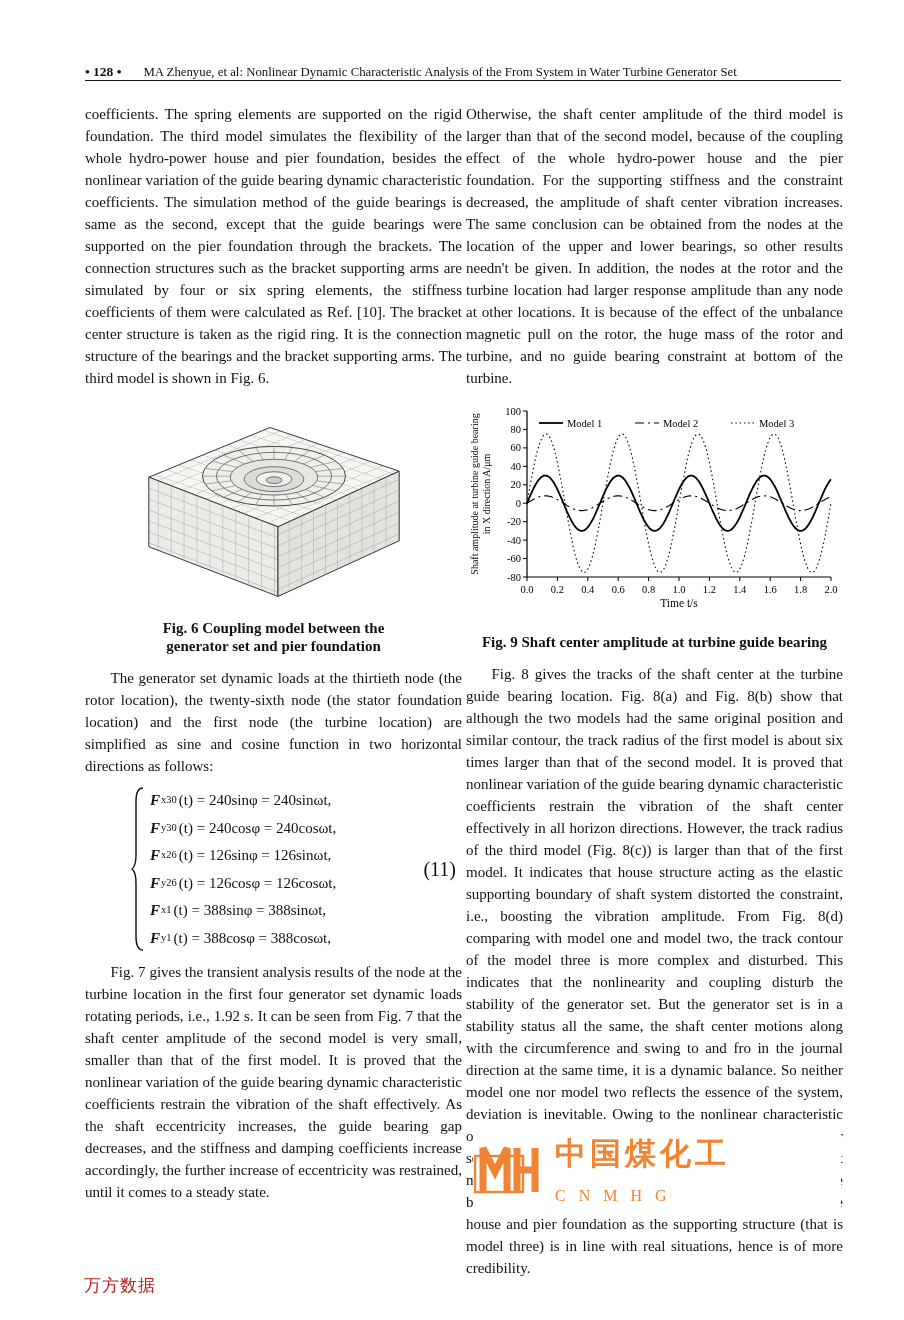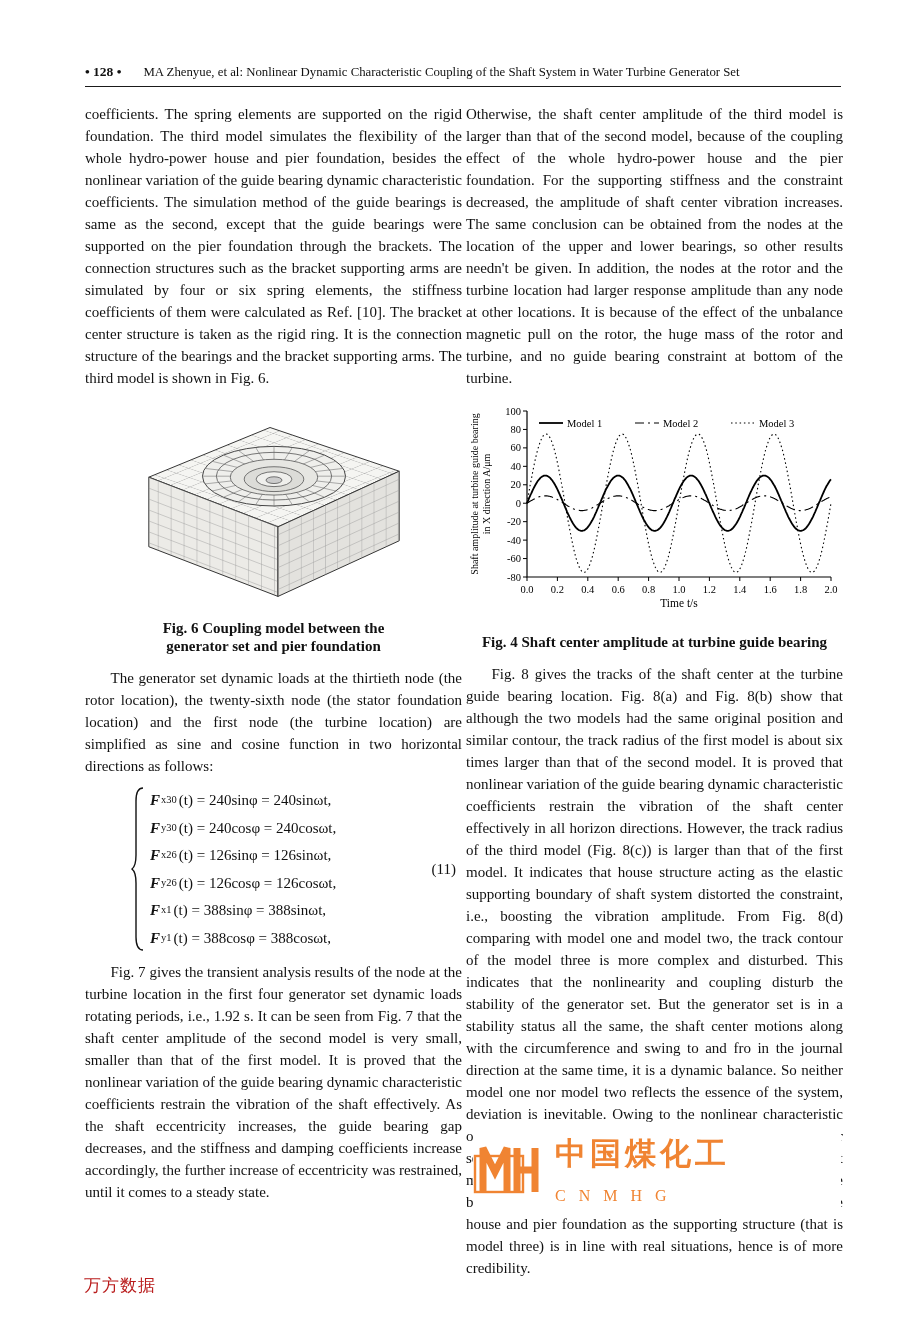--- a/index.html
+++ b/index.html
@@ -1,51 +1,51 @@
 <!DOCTYPE html>
 <html><head>
 <meta charset="utf-8">
 <style>
   html,body{margin:0;padding:0;background:#ffffff;}
   .page{position:relative;width:904px;height:1320px;background:#ffffff;
         font-family:"Liberation Serif",serif;color:#111;overflow:hidden;}
   .header{position:absolute;top:64px;left:85px;width:756px;display:flex;align-items:baseline;
-          gap:22px;border-bottom:1.6px solid #1a1a1a;padding-bottom:6px;}
+          gap:22px;border-bottom:1.6px solid #1a1a1a;}
   .pageno{font-size:13.5px;font-weight:700;white-space:nowrap;}
   .htitle{font-size:12.8px;}
   .columns{position:absolute;top:103px;left:85px;width:758px;display:grid;
            grid-template-columns:1fr 1fr;column-gap:4px;}
   .col{font-size:15px;line-height:22px;text-align:justify;}
   p{margin:0;}
   .indent{text-indent:1.7em;}
   .figure{text-align:center;margin:10px 0 2px;}
   .caption{text-align:center;font-size:15px;font-weight:700;line-height:18px;margin:2px 0 12px;}
   .equation{position:relative;display:flex;align-items:center;margin:8px 0;padding-left:46px;}
   .eqrows{margin-left:5px;}
   .eq-row{height:27.5px;display:flex;align-items:center;font-size:15px;}
   .eqF{font-style:italic;font-weight:700;}
   .eq-row sub{font-size:10.5px;margin-left:1px;}
   .eqrest{margin-left:2px;}
-  .eqnum{position:absolute;right:6px;top:50%;transform:translateY(-50%);font-size:15px;}
+  .eqnum{position:absolute;right:6px;top:50%;transform:translateY(-50%);font-size:20px;}
   .watermark{position:absolute;left:473px;top:1127px;width:368px;height:88px;background:#ffffff;
              display:flex;align-items:center;gap:12px;}
   .wtext{display:flex;flex-direction:column;}
   .wcn{font-size:31px;letter-spacing:4px;font-weight:700;line-height:36px;}
   .wen{font-size:16px;letter-spacing:13px;line-height:20px;margin-top:14px;}
   .footer{position:absolute;left:84px;top:1274px;font-size:17px;color:#b91c1c;letter-spacing:1px;}
   svg text{font-family:"Liberation Serif",serif;fill:#000;}
 </style>
 </head>
 <body>
 
 <div class="page">
 
   <div class="header">
     <span class="pageno">• 128 •</span>
-    <span class="htitle">MA Zhenyue, et al: Nonlinear Dynamic Characteristic Coupling of the Shaft System in Water Turbine Generator Set</span>
+    <span class="htitle">MA Zhenyue, et al: Nonlinear Dynamic Characteristic Analysis of the From System in Water Turbine Generator Set</span>
   </div>
 
   <div class="columns">
 
     <div class="col">
       <p>coefficients. The spring elements are supported on the rigid foundation. The third model simulates the flexibility of the whole hydro-power house and pier foundation, besides the nonlinear variation of the guide bearing dynamic characteristic coefficients. The simulation method of the guide bearings is same as the second, except that the guide bearings were supported on the pier foundation through the brackets. The connection structures such as the bracket supporting arms are simulated by four or six spring elements, the stiffness coefficients of them were calculated as Ref. [10]. The bracket center structure is taken as the rigid ring. It is the connection structure of the bearings and the bracket supporting arms. The third model is shown in Fig. 6.</p>
 
       <div class="figure">
         <svg width="310" height="212" viewBox="0 0 312 212">
           <defs>
@@ -203,21 +203,21 @@
             <polyline points="58.0,104.2 58.6,103.8 59.2,103.5 59.8,103.1 60.4,102.7 61.0,102.3 61.6,101.9 62.3,101.6 62.9,101.2 63.5,100.9 64.1,100.5 64.7,100.2 65.3,99.9 65.9,99.6 66.5,99.3 67.1,99.0 67.7,98.7 68.3,98.5 68.9,98.3 69.6,98.0 70.2,97.8 70.8,97.6 71.4,97.5 72.0,97.3 72.6,97.2 73.2,97.1 73.8,97.0 74.4,96.9 75.0,96.9 75.6,96.9 76.2,96.8 76.8,96.9 77.5,96.9 78.1,96.9 78.7,97.0 79.3,97.1 79.9,97.2 80.5,97.3 81.1,97.5 81.7,97.6 82.3,97.8 82.9,98.0 83.5,98.3 84.1,98.5 84.8,98.7 85.4,99.0 86.0,99.3 86.6,99.6 87.2,99.9 87.8,100.2 88.4,100.5 89.0,100.9 89.6,101.2 90.2,101.6 90.8,101.9 91.4,102.3 92.0,102.7 92.7,103.1 93.3,103.5 93.9,103.8 94.5,104.2 95.1,104.6 95.7,105.0 96.3,105.4 96.9,105.8 97.5,106.1 98.1,106.5 98.7,106.9 99.3,107.2 100.0,107.6 100.6,107.9 101.2,108.2 101.8,108.6 102.4,108.9 103.0,109.2 103.6,109.4 104.2,109.7 104.8,110.0 105.4,110.2 106.0,110.4 106.6,110.6 107.2,110.8 107.9,111.0 108.5,111.1 109.1,111.2 109.7,111.3 110.3,111.4 110.9,111.5 111.5,111.6 112.1,111.6 112.7,111.6 113.3,111.6 113.9,111.6 114.5,111.5 115.2,111.4 115.8,111.3 116.4,111.2 117.0,111.1 117.6,111.0 118.2,110.8 118.8,110.6 119.4,110.4 120.0,110.2 120.6,110.0 121.2,109.7 121.8,109.4 122.4,109.2 123.1,108.9 123.7,108.6 124.3,108.2 124.9,107.9 125.5,107.6 126.1,107.2 126.7,106.9 127.3,106.5 127.9,106.1 128.5,105.8 129.1,105.4 129.7,105.0 130.4,104.6 131.0,104.2 131.6,103.8 132.2,103.5 132.8,103.1 133.4,102.7 134.0,102.3 134.6,101.9 135.2,101.6 135.8,101.2 136.4,100.9 137.0,100.5 137.6,100.2 138.3,99.9 138.9,99.6 139.5,99.3 140.1,99.0 140.7,98.7 141.3,98.5 141.9,98.3 142.5,98.0 143.1,97.8 143.7,97.6 144.3,97.5 144.9,97.3 145.6,97.2 146.2,97.1 146.8,97.0 147.4,96.9 148.0,96.9 148.6,96.9 149.2,96.8 149.8,96.9 150.4,96.9 151.0,96.9 151.6,97.0 152.2,97.1 152.8,97.2 153.5,97.3 154.1,97.5 154.7,97.6 155.3,97.8 155.9,98.0 156.5,98.3 157.1,98.5 157.7,98.7 158.3,99.0 158.9,99.3 159.5,99.6 160.1,99.9 160.8,100.2 161.4,100.5 162.0,100.9 162.6,101.2 163.2,101.6 163.8,101.9 164.4,102.3 165.0,102.7 165.6,103.1 166.2,103.5 166.8,103.8 167.4,104.2 168.0,104.6 168.7,105.0 169.3,105.4 169.9,105.8 170.5,106.1 171.1,106.5 171.7,106.9 172.3,107.2 172.9,107.6 173.5,107.9 174.1,108.2 174.7,108.6 175.3,108.9 176.0,109.2 176.6,109.4 177.2,109.7 177.8,110.0 178.4,110.2 179.0,110.4 179.6,110.6 180.2,110.8 180.8,111.0 181.4,111.1 182.0,111.2 182.6,111.3 183.2,111.4 183.9,111.5 184.5,111.6 185.1,111.6 185.7,111.6 186.3,111.6 186.9,111.6 187.5,111.5 188.1,111.4 188.7,111.3 189.3,111.2 189.9,111.1 190.5,111.0 191.2,110.8 191.8,110.6 192.4,110.4 193.0,110.2 193.6,110.0 194.2,109.7 194.8,109.4 195.4,109.2 196.0,108.9 196.6,108.6 197.2,108.2 197.8,107.9 198.4,107.6 199.1,107.2 199.7,106.9 200.3,106.5 200.9,106.1 201.5,105.8 202.1,105.4 202.7,105.0 203.3,104.6 203.9,104.2 204.5,103.8 205.1,103.5 205.7,103.1 206.4,102.7 207.0,102.3 207.6,101.9 208.2,101.6 208.8,101.2 209.4,100.9 210.0,100.5 210.6,100.2 211.2,99.9 211.8,99.6 212.4,99.3 213.0,99.0 213.6,98.7 214.3,98.5 214.9,98.3 215.5,98.0 216.1,97.8 216.7,97.6 217.3,97.5 217.9,97.3 218.5,97.2 219.1,97.1 219.7,97.0 220.3,96.9 220.9,96.9 221.6,96.9 222.2,96.8 222.8,96.9 223.4,96.9 224.0,96.9 224.6,97.0 225.2,97.1 225.8,97.2 226.4,97.3 227.0,97.5 227.6,97.6 228.2,97.8 228.8,98.0 229.5,98.3 230.1,98.5 230.7,98.7 231.3,99.0 231.9,99.3 232.5,99.6 233.1,99.9 233.7,100.2 234.3,100.5 234.9,100.9 235.5,101.2 236.1,101.6 236.8,101.9 237.4,102.3 238.0,102.7 238.6,103.1 239.2,103.5 239.8,103.8 240.4,104.2 241.0,104.6 241.6,105.0 242.2,105.4 242.8,105.8 243.4,106.1 244.0,106.5 244.7,106.9 245.3,107.2 245.9,107.6 246.5,107.9 247.1,108.2 247.7,108.6 248.3,108.9 248.9,109.2 249.5,109.4 250.1,109.7 250.7,110.0 251.3,110.2 252.0,110.4 252.6,110.6 253.2,110.8 253.8,111.0 254.4,111.1 255.0,111.2 255.6,111.3 256.2,111.4 256.8,111.5 257.4,111.6 258.0,111.6 258.6,111.6 259.2,111.6 259.9,111.6 260.5,111.5 261.1,111.4 261.7,111.3 262.3,111.2 262.9,111.1 263.5,111.0 264.1,110.8 264.7,110.6 265.3,110.4 265.9,110.2 266.5,110.0 267.2,109.7 267.8,109.4 268.4,109.2 269.0,108.9 269.6,108.6 270.2,108.2 270.8,107.9 271.4,107.6 272.0,107.2 272.6,106.9 273.2,106.5 273.8,106.1 274.4,105.8 275.1,105.4 275.7,105.0 276.3,104.6 276.9,104.2 277.5,103.8 278.1,103.5 278.7,103.1 279.3,102.7 279.9,102.3 280.5,101.9 281.1,101.6 281.7,101.2 282.4,100.9 283.0,100.5 283.6,100.2 284.2,99.9 284.8,99.6 285.4,99.3 286.0,99.0 286.6,98.7 287.2,98.5 287.8,98.3 288.4,98.0 289.0,97.8 289.6,97.6 290.3,97.5 290.9,97.3 291.5,97.2 292.1,97.1 292.7,97.0 293.3,96.9 293.9,96.9 294.5,96.9 295.1,96.8 295.7,96.9 296.3,96.9 296.9,96.9 297.6,97.0 298.2,97.1 298.8,97.2 299.4,97.3 300.0,97.5 300.6,97.6 301.2,97.8 301.8,98.0 302.4,98.3 303.0,98.5 303.6,98.7 304.2,99.0 304.8,99.3 305.5,99.6 306.1,99.9 306.7,100.2 307.3,100.5 307.9,100.9 308.5,101.2 309.1,101.6 309.7,101.9 310.3,102.3 310.9,102.7 311.5,103.1 312.1,103.5 312.8,103.8 313.4,104.2 314.0,104.6 314.6,105.0 315.2,105.4 315.8,105.8 316.4,106.1 317.0,106.5 317.6,106.9 318.2,107.2 318.8,107.6 319.4,107.9 320.0,108.2 320.7,108.6 321.3,108.9 321.9,109.2 322.5,109.4 323.1,109.7 323.7,110.0 324.3,110.2 324.9,110.4 325.5,110.6 326.1,110.8 326.7,111.0 327.3,111.1 328.0,111.2 328.6,111.3 329.2,111.4 329.8,111.5 330.4,111.6 331.0,111.6 331.6,111.6 332.2,111.6 332.8,111.6 333.4,111.5 334.0,111.4 334.6,111.3 335.2,111.2 335.9,111.1 336.5,111.0 337.1,110.8 337.7,110.6 338.3,110.4 338.9,110.2 339.5,110.0 340.1,109.7 340.7,109.4 341.3,109.2 341.9,108.9 342.5,108.6 343.2,108.2 343.8,107.9 344.4,107.6 345.0,107.2 345.6,106.9 346.2,106.5 346.8,106.1 347.4,105.8 348.0,105.4 348.6,105.0 349.2,104.6 349.8,104.2 350.4,103.8 351.1,103.5 351.7,103.1 352.3,102.7 352.9,102.3 353.5,101.9 354.1,101.6 354.7,101.2 355.3,100.9 355.9,100.5 356.5,100.2 357.1,99.9 357.7,99.6 358.4,99.3 359.0,99.0 359.6,98.7 360.2,98.5 360.8,98.3 361.4,98.0 362.0,97.8 " fill="none" stroke="#000000" stroke-width="1.1" stroke-dasharray="9 4 2 4"></polyline>
             <polyline points="58.0,104.2 58.6,100.7 59.2,97.3 59.8,93.8 60.4,90.4 61.0,87.0 61.6,83.7 62.3,80.4 62.9,77.2 63.5,74.0 64.1,70.9 64.7,67.9 65.3,65.0 65.9,62.2 66.5,59.5 67.1,56.9 67.7,54.4 68.3,52.1 68.9,49.8 69.6,47.8 70.2,45.8 70.8,44.0 71.4,42.4 72.0,40.9 72.6,39.6 73.2,38.4 73.8,37.4 74.4,36.6 75.0,36.0 75.6,35.5 76.2,35.2 76.8,35.1 77.5,35.1 78.1,35.3 78.7,35.7 79.3,36.3 79.9,37.0 80.5,37.9 81.1,39.0 81.7,40.2 82.3,41.6 82.9,43.2 83.5,44.9 84.1,46.8 84.8,48.8 85.4,50.9 86.0,53.2 86.6,55.6 87.2,58.2 87.8,60.8 88.4,63.6 89.0,66.4 89.6,69.4 90.2,72.4 90.8,75.6 91.4,78.8 92.0,82.0 92.7,85.3 93.3,88.7 93.9,92.1 94.5,95.6 95.1,99.0 95.7,102.5 96.3,106.0 96.9,109.4 97.5,112.9 98.1,116.3 98.7,119.7 99.3,123.1 100.0,126.4 100.6,129.7 101.2,132.9 101.8,136.0 102.4,139.1 103.0,142.0 103.6,144.9 104.2,147.6 104.8,150.3 105.4,152.8 106.0,155.2 106.6,157.5 107.2,159.7 107.9,161.7 108.5,163.5 109.1,165.2 109.7,166.8 110.3,168.2 110.9,169.4 111.5,170.5 112.1,171.4 112.7,172.2 113.3,172.7 113.9,173.1 114.5,173.3 115.2,173.4 115.8,173.3 116.4,172.9 117.0,172.5 117.6,171.8 118.2,171.0 118.8,170.0 119.4,168.8 120.0,167.5 120.6,166.0 121.2,164.4 121.8,162.6 122.4,160.7 123.1,158.6 123.7,156.4 124.3,154.0 124.9,151.6 125.5,149.0 126.1,146.3 126.7,143.5 127.3,140.5 127.9,137.5 128.5,134.5 129.1,131.3 129.7,128.1 130.4,124.8 131.0,121.4 131.6,118.0 132.2,114.6 132.8,111.2 133.4,107.7 134.0,104.2 134.6,100.7 135.2,97.3 135.8,93.8 136.4,90.4 137.0,87.0 137.6,83.7 138.3,80.4 138.9,77.2 139.5,74.0 140.1,70.9 140.7,67.9 141.3,65.0 141.9,62.2 142.5,59.5 143.1,56.9 143.7,54.4 144.3,52.1 144.9,49.8 145.6,47.8 146.2,45.8 146.8,44.0 147.4,42.4 148.0,40.9 148.6,39.6 149.2,38.4 149.8,37.4 150.4,36.6 151.0,36.0 151.6,35.5 152.2,35.2 152.8,35.1 153.5,35.1 154.1,35.3 154.7,35.7 155.3,36.3 155.9,37.0 156.5,37.9 157.1,39.0 157.7,40.2 158.3,41.6 158.9,43.2 159.5,44.9 160.1,46.8 160.8,48.8 161.4,50.9 162.0,53.2 162.6,55.6 163.2,58.2 163.8,60.8 164.4,63.6 165.0,66.4 165.6,69.4 166.2,72.4 166.8,75.6 167.4,78.8 168.0,82.0 168.7,85.3 169.3,88.7 169.9,92.1 170.5,95.6 171.1,99.0 171.7,102.5 172.3,106.0 172.9,109.4 173.5,112.9 174.1,116.3 174.7,119.7 175.3,123.1 176.0,126.4 176.6,129.7 177.2,132.9 177.8,136.0 178.4,139.1 179.0,142.0 179.6,144.9 180.2,147.6 180.8,150.3 181.4,152.8 182.0,155.2 182.6,157.5 183.2,159.7 183.9,161.7 184.5,163.5 185.1,165.2 185.7,166.8 186.3,168.2 186.9,169.4 187.5,170.5 188.1,171.4 188.7,172.2 189.3,172.7 189.9,173.1 190.5,173.3 191.2,173.4 191.8,173.3 192.4,172.9 193.0,172.5 193.6,171.8 194.2,171.0 194.8,170.0 195.4,168.8 196.0,167.5 196.6,166.0 197.2,164.4 197.8,162.6 198.4,160.7 199.1,158.6 199.7,156.4 200.3,154.0 200.9,151.6 201.5,149.0 202.1,146.3 202.7,143.5 203.3,140.5 203.9,137.5 204.5,134.5 205.1,131.3 205.7,128.1 206.4,124.8 207.0,121.4 207.6,118.0 208.2,114.6 208.8,111.2 209.4,107.7 210.0,104.2 210.6,100.7 211.2,97.3 211.8,93.8 212.4,90.4 213.0,87.0 213.6,83.7 214.3,80.4 214.9,77.2 215.5,74.0 216.1,70.9 216.7,67.9 217.3,65.0 217.9,62.2 218.5,59.5 219.1,56.9 219.7,54.4 220.3,52.1 220.9,49.8 221.6,47.8 222.2,45.8 222.8,44.0 223.4,42.4 224.0,40.9 224.6,39.6 225.2,38.4 225.8,37.4 226.4,36.6 227.0,36.0 227.6,35.5 228.2,35.2 228.8,35.1 229.5,35.1 230.1,35.3 230.7,35.7 231.3,36.3 231.9,37.0 232.5,37.9 233.1,39.0 233.7,40.2 234.3,41.6 234.9,43.2 235.5,44.9 236.1,46.8 236.8,48.8 237.4,50.9 238.0,53.2 238.6,55.6 239.2,58.2 239.8,60.8 240.4,63.6 241.0,66.4 241.6,69.4 242.2,72.4 242.8,75.6 243.4,78.8 244.0,82.0 244.7,85.3 245.3,88.7 245.9,92.1 246.5,95.6 247.1,99.0 247.7,102.5 248.3,106.0 248.9,109.4 249.5,112.9 250.1,116.3 250.7,119.7 251.3,123.1 252.0,126.4 252.6,129.7 253.2,132.9 253.8,136.0 254.4,139.1 255.0,142.0 255.6,144.9 256.2,147.6 256.8,150.3 257.4,152.8 258.0,155.2 258.6,157.5 259.2,159.7 259.9,161.7 260.5,163.5 261.1,165.2 261.7,166.8 262.3,168.2 262.9,169.4 263.5,170.5 264.1,171.4 264.7,172.2 265.3,172.7 265.9,173.1 266.5,173.3 267.2,173.4 267.8,173.3 268.4,172.9 269.0,172.5 269.6,171.8 270.2,171.0 270.8,170.0 271.4,168.8 272.0,167.5 272.6,166.0 273.2,164.4 273.8,162.6 274.4,160.7 275.1,158.6 275.7,156.4 276.3,154.0 276.9,151.6 277.5,149.0 278.1,146.3 278.7,143.5 279.3,140.5 279.9,137.5 280.5,134.5 281.1,131.3 281.7,128.1 282.4,124.8 283.0,121.4 283.6,118.0 284.2,114.6 284.8,111.2 285.4,107.7 286.0,104.2 286.6,100.7 287.2,97.3 287.8,93.8 288.4,90.4 289.0,87.0 289.6,83.7 290.3,80.4 290.9,77.2 291.5,74.0 292.1,70.9 292.7,67.9 293.3,65.0 293.9,62.2 294.5,59.5 295.1,56.9 295.7,54.4 296.3,52.1 296.9,49.8 297.6,47.8 298.2,45.8 298.8,44.0 299.4,42.4 300.0,40.9 300.6,39.6 301.2,38.4 301.8,37.4 302.4,36.6 303.0,36.0 303.6,35.5 304.2,35.2 304.8,35.1 305.5,35.1 306.1,35.3 306.7,35.7 307.3,36.3 307.9,37.0 308.5,37.9 309.1,39.0 309.7,40.2 310.3,41.6 310.9,43.2 311.5,44.9 312.1,46.8 312.8,48.8 313.4,50.9 314.0,53.2 314.6,55.6 315.2,58.2 315.8,60.8 316.4,63.6 317.0,66.4 317.6,69.4 318.2,72.4 318.8,75.6 319.4,78.8 320.0,82.0 320.7,85.3 321.3,88.7 321.9,92.1 322.5,95.6 323.1,99.0 323.7,102.5 324.3,106.0 324.9,109.4 325.5,112.9 326.1,116.3 326.7,119.7 327.3,123.1 328.0,126.4 328.6,129.7 329.2,132.9 329.8,136.0 330.4,139.1 331.0,142.0 331.6,144.9 332.2,147.6 332.8,150.3 333.4,152.8 334.0,155.2 334.6,157.5 335.2,159.7 335.9,161.7 336.5,163.5 337.1,165.2 337.7,166.8 338.3,168.2 338.9,169.4 339.5,170.5 340.1,171.4 340.7,172.2 341.3,172.7 341.9,173.1 342.5,173.3 343.2,173.4 343.8,173.3 344.4,172.9 345.0,172.5 345.6,171.8 346.2,171.0 346.8,170.0 347.4,168.8 348.0,167.5 348.6,166.0 349.2,164.4 349.8,162.6 350.4,160.7 351.1,158.6 351.7,156.4 352.3,154.0 352.9,151.6 353.5,149.0 354.1,146.3 354.7,143.5 355.3,140.5 355.9,137.5 356.5,134.5 357.1,131.3 357.7,128.1 358.4,124.8 359.0,121.4 359.6,118.0 360.2,114.6 360.8,111.2 361.4,107.7 362.0,104.2 " fill="none" stroke="#000000" stroke-width="1.1" stroke-dasharray="1.5 2.8"></polyline>
             <line x1="70" x2="94" y1="24" y2="24" stroke="#000" stroke-width="1.8"></line>
             <text x="98" y="27.5" font-size="10.5">Model 1</text>
             <line x1="166" x2="190" y1="24" y2="24" stroke="#000" stroke-width="1.1" stroke-dasharray="9 4 2 4"></line>
             <text x="194" y="27.5" font-size="10.5">Model 2</text>
             <line x1="262" x2="286" y1="24" y2="24" stroke="#000" stroke-width="1.1" stroke-dasharray="1.5 2.8"></line>
             <text x="290" y="27.5" font-size="10.5">Model 3</text>
           </svg>
       </div>
-      <div class="caption caption7">Fig. 4    Shaft center amplitude at turbine guide bearing</div>
+      <div class="caption caption7">Fig. 9    Shaft center amplitude at turbine guide bearing</div>
 
       <p class="indent">Fig. 8 gives the tracks of the shaft center at the turbine guide bearing location. Fig. 8(a) and Fig. 8(b) show that although the two models had the same original position and similar contour, the track radius of the first model is about six times larger than that of the second model. It is proved that nonlinear variation of the guide bearing dynamic characteristic coefficients restrain the vibration of the shaft center effectively in all horizon directions. However, the track radius of the third model (Fig. 8(c)) is larger than that of the first model. It indicates that house structure acting as the elastic supporting boundary of shaft system distorted the constraint, i.e., boosting the vibration amplitude. From Fig. 8(d) comparing with model one and model two, the track contour of the model three is more complex and disturbed. This indicates that the nonlinearity and coupling disturb the stability of the generator set. But the generator set is in a stability status all the same, the shaft center motions along with the circumference and swing to and fro in the journal direction at the same time, it is a dynamic balance. So neither model one nor model two reflects the essence of the system, deviation is inevitable. Owing to the nonlinear characteristic of the oil-film itself and the coupling effect between generator set and the house, the generator set shaft system finite element model which considers the nonlinear variation of the guide bearing dynamic characteristic coefficients takes the whole house and pier foundation as the supporting structure (that is model three) is in line with real situations, hence is of more credibility.</p>
     </div>
 
   </div>
 
   <div class="watermark" style="color: rgb(240, 132, 50);">
     <svg width="70" height="62" viewBox="0 0 70 62" class="wlogo">
       <rect x="2" y="16" width="48" height="36" fill="none" stroke="currentColor" stroke-width="2.4"></rect>
       <path d="M10,52 L10,8 L22,32 L34,8 L34,52" fill="none" stroke="currentColor" stroke-width="7" stroke-linejoin="miter"></path>

